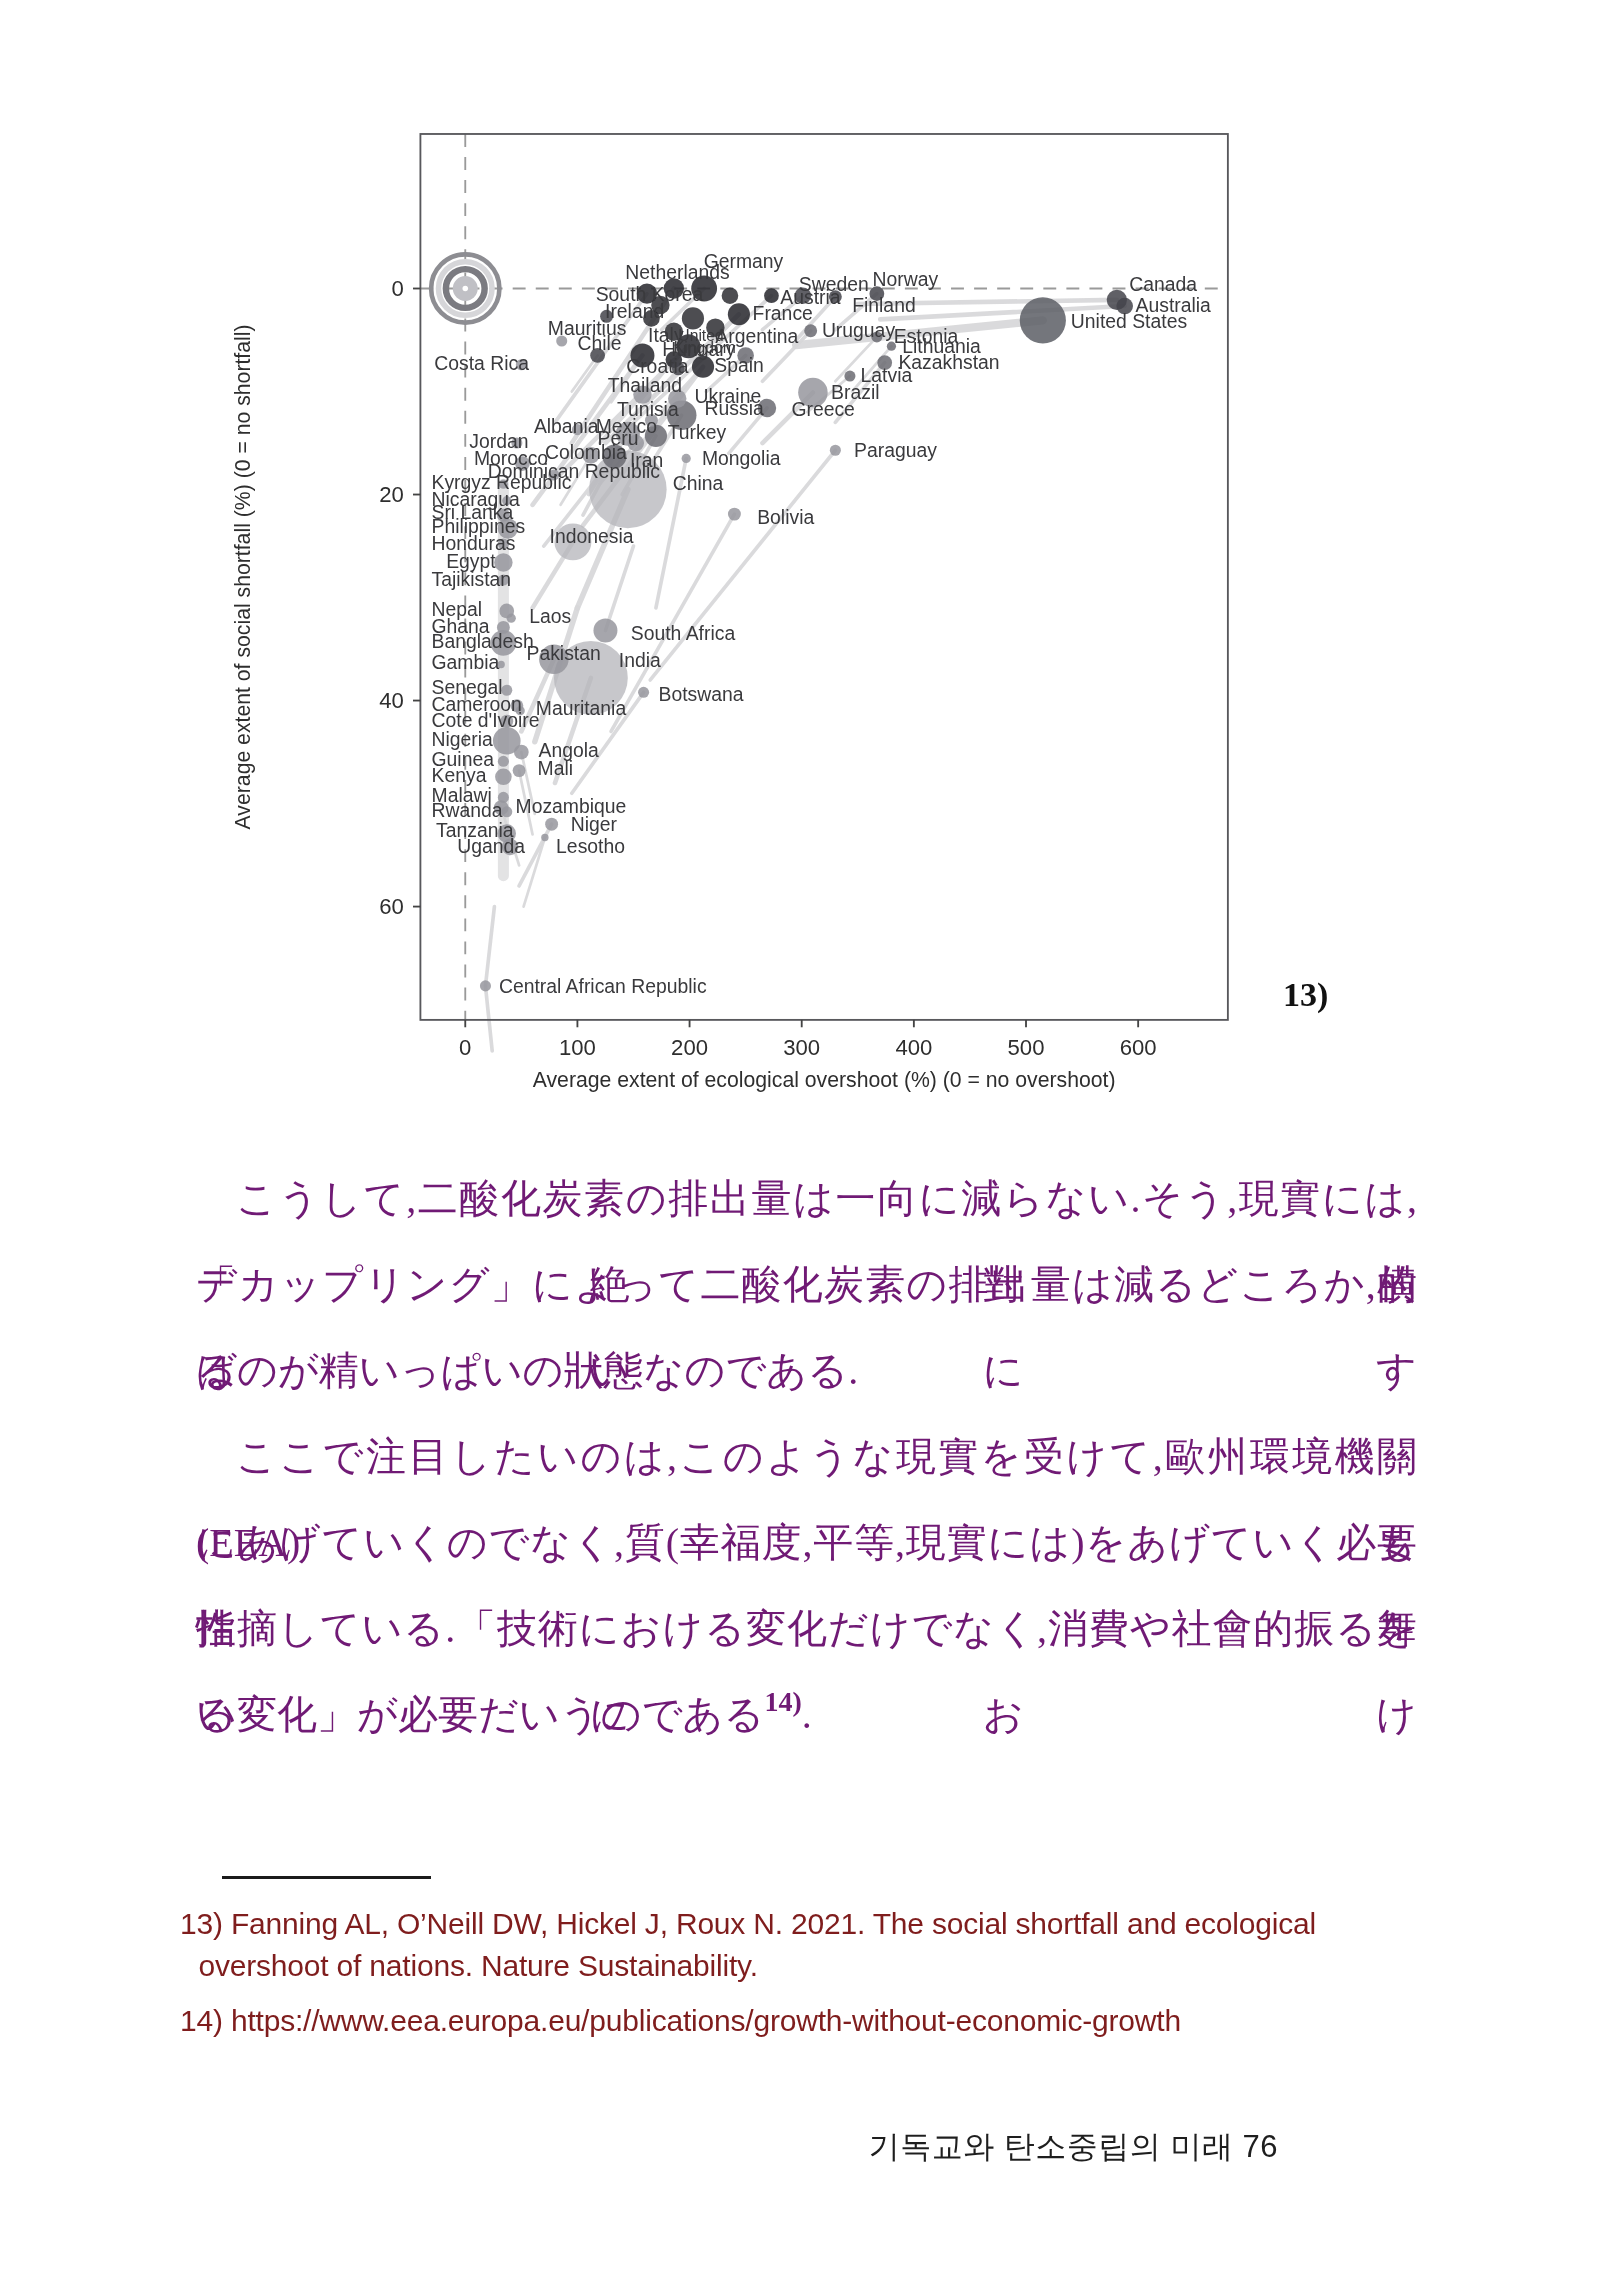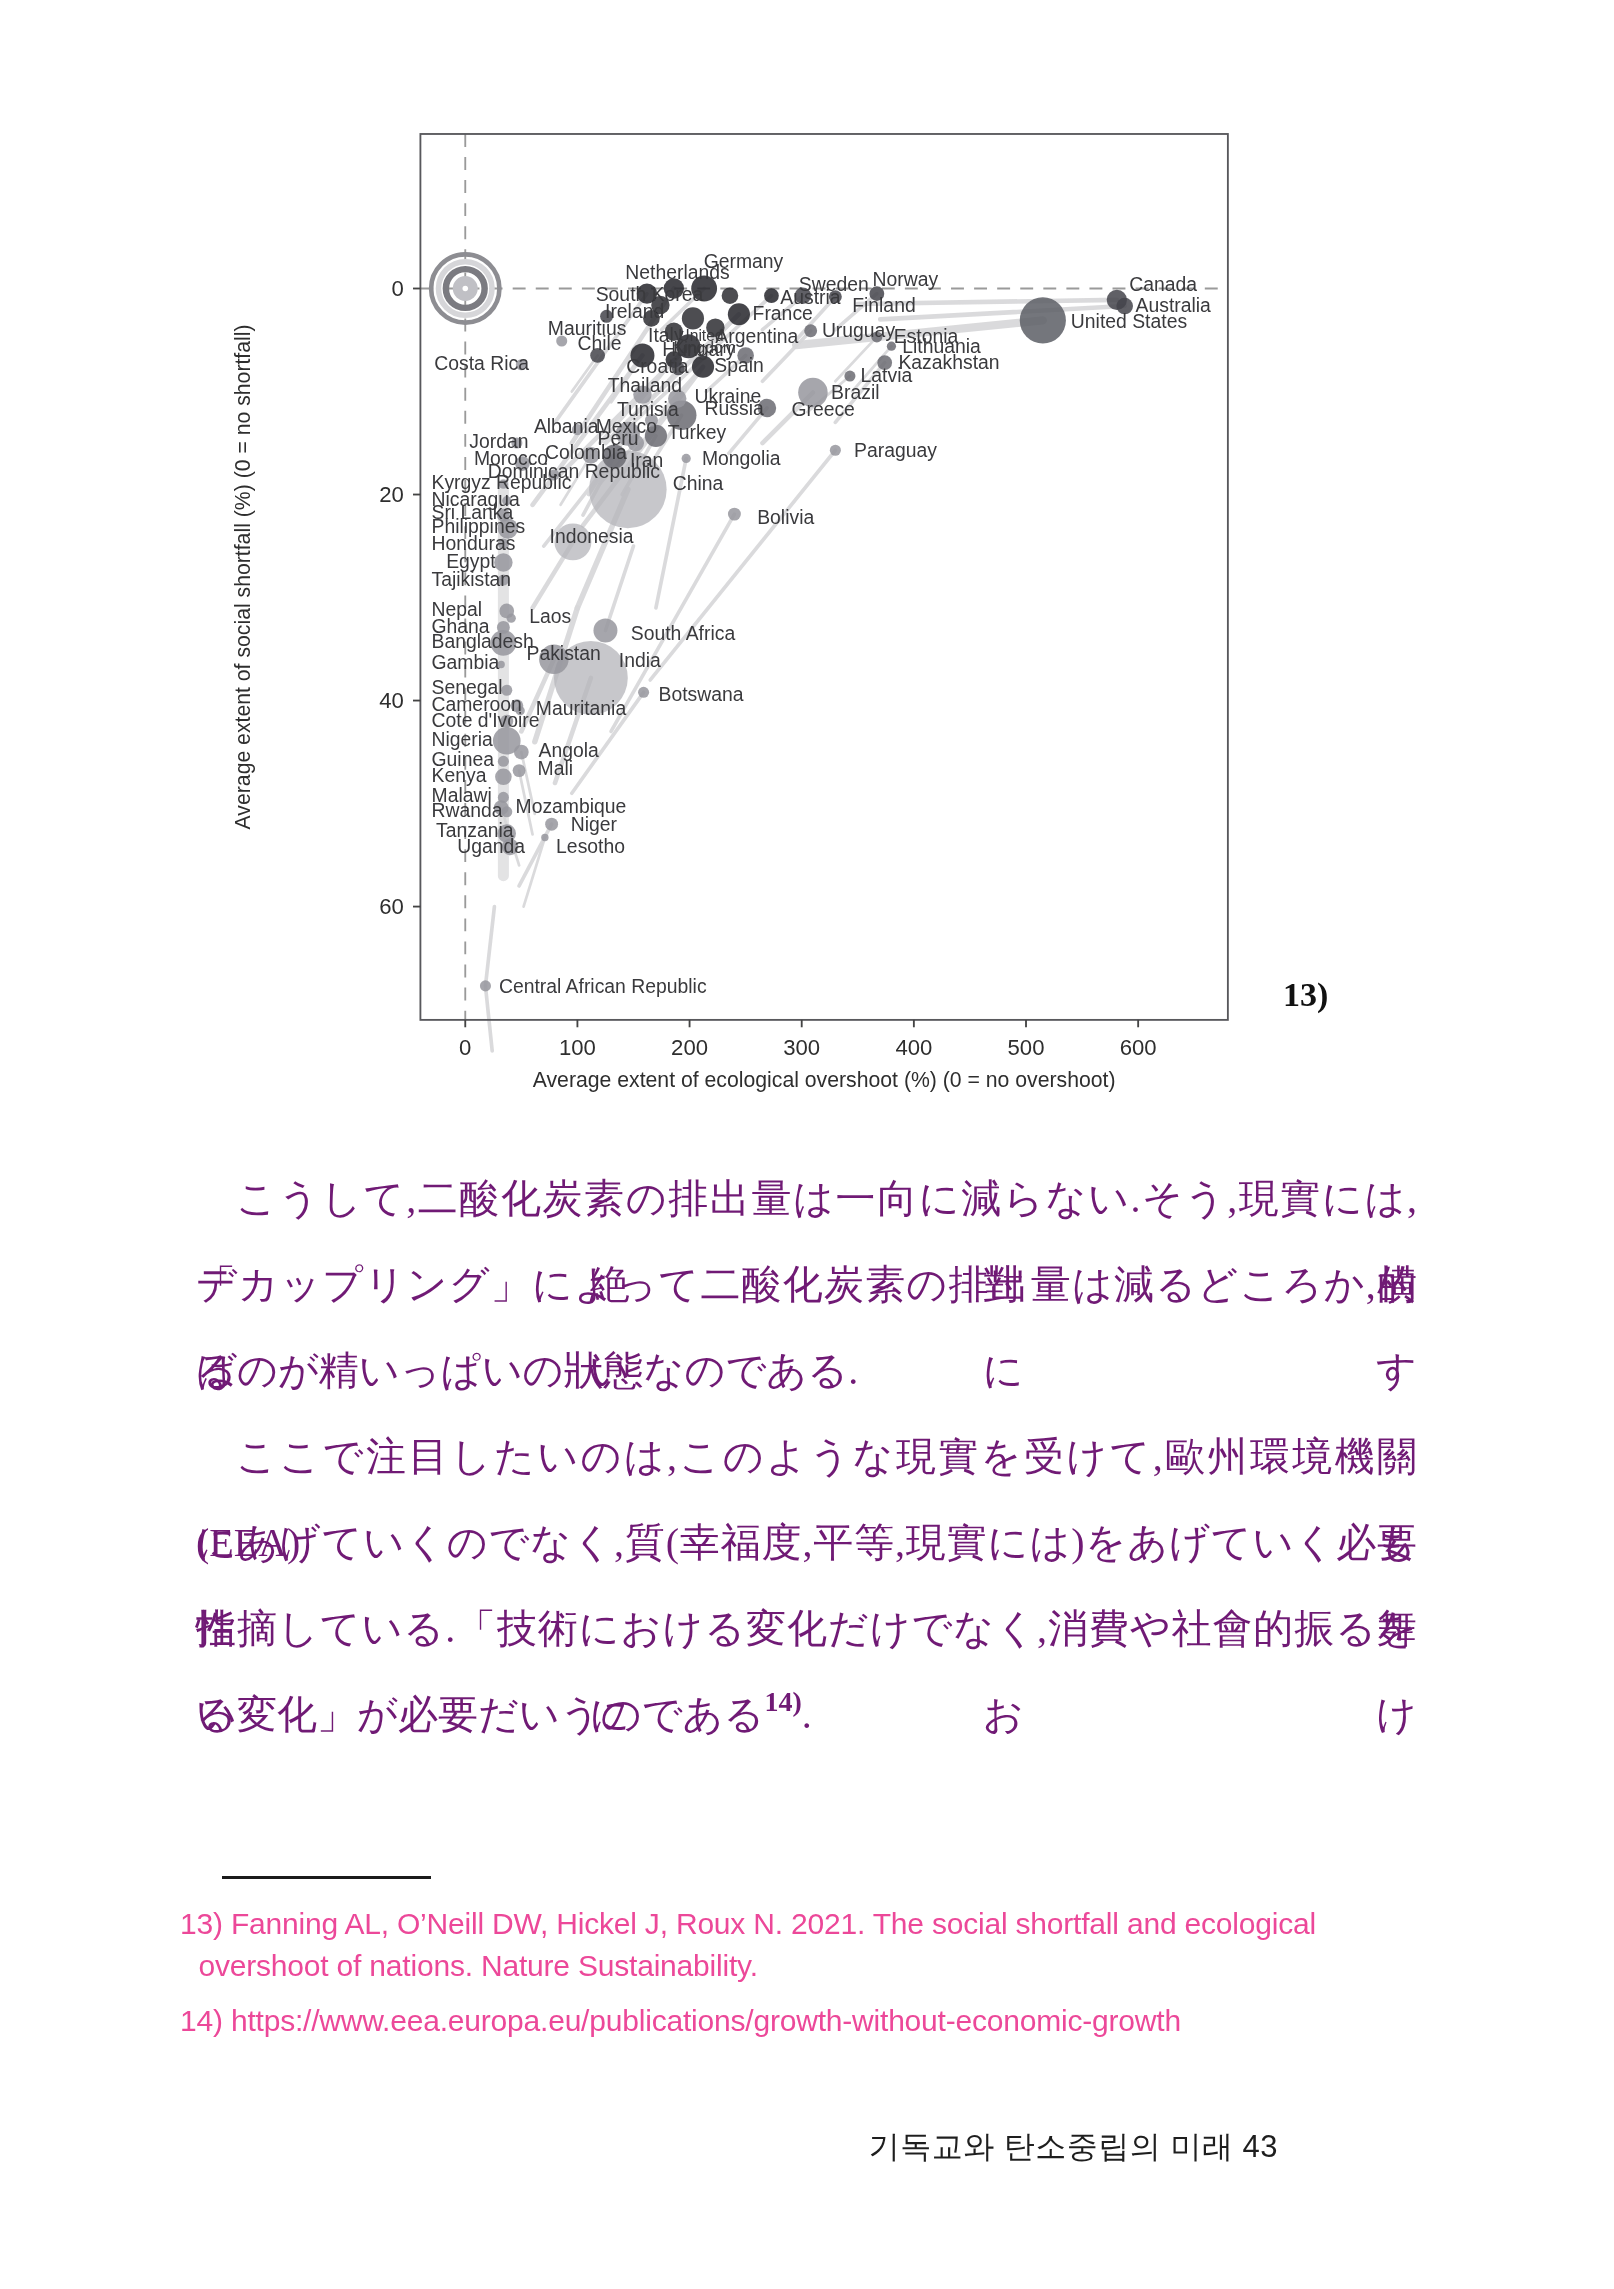--- a/index.html
+++ b/index.html
@@ -11,21 +11,21 @@
        font-size:34px;color:#111;}
   .jtext{position:absolute;left:196px;top:1156px;width:1221px;
        font-family:"Liberation Serif","DejaVu Serif",serif;
        font-size:40px;color:#701a75;}
   .jline{display:block;height:86px;line-height:86px;white-space:nowrap;}
   .jline.just{white-space:normal;text-align:justify;text-align-last:justify;}
   .jline.indent{text-indent:40px;}
   sup.fnref{font-weight:bold;font-size:28px;vertical-align:16.6px;line-height:0;}
   .fn-rule{position:absolute;left:222px;top:1876px;width:209px;height:2.8px;background:#1b1b1b;}
   .fnblock{position:absolute;left:180px;top:1903px;width:1246px;font-size:30px;
-       color:#ec4899;line-height:42px;letter-spacing:-0.2px;}
+       color:#7f1d1d;line-height:42px;letter-spacing:-0.2px;}
   .fn{margin-bottom:13px;}
   .fn-cont{padding-left:18.5px;}
   .page-footer{position:absolute;top:2126px;right:336px;font-size:31px;
        color:#1e1e1e;letter-spacing:0.5px;}
   svg text{font-family:"Liberation Sans",sans-serif;}
 </style>
 </head>
 <body>
 
 <div id="chart-area">
@@ -302,14 +302,14 @@
 <div class="fnblock" id="fnblock">
     <div class="fn">
       <div>13) Fanning AL, O’Neill DW, Hickel J, Roux N. 2021. The social shortfall and ecological</div>
       <div class="fn-cont">overshoot of nations. Nature Sustainability.</div>
     </div>
     <div class="fn">
       <div>14) https://www.eea.europa.eu/publications/growth-without-economic-growth</div>
     </div>
   </div>
 
-<div class="page-footer">기독교와 탄소중립의 미래 43</div>
+<div class="page-footer">기독교와 탄소중립의 미래 76</div>
 
 
 </body></html>

